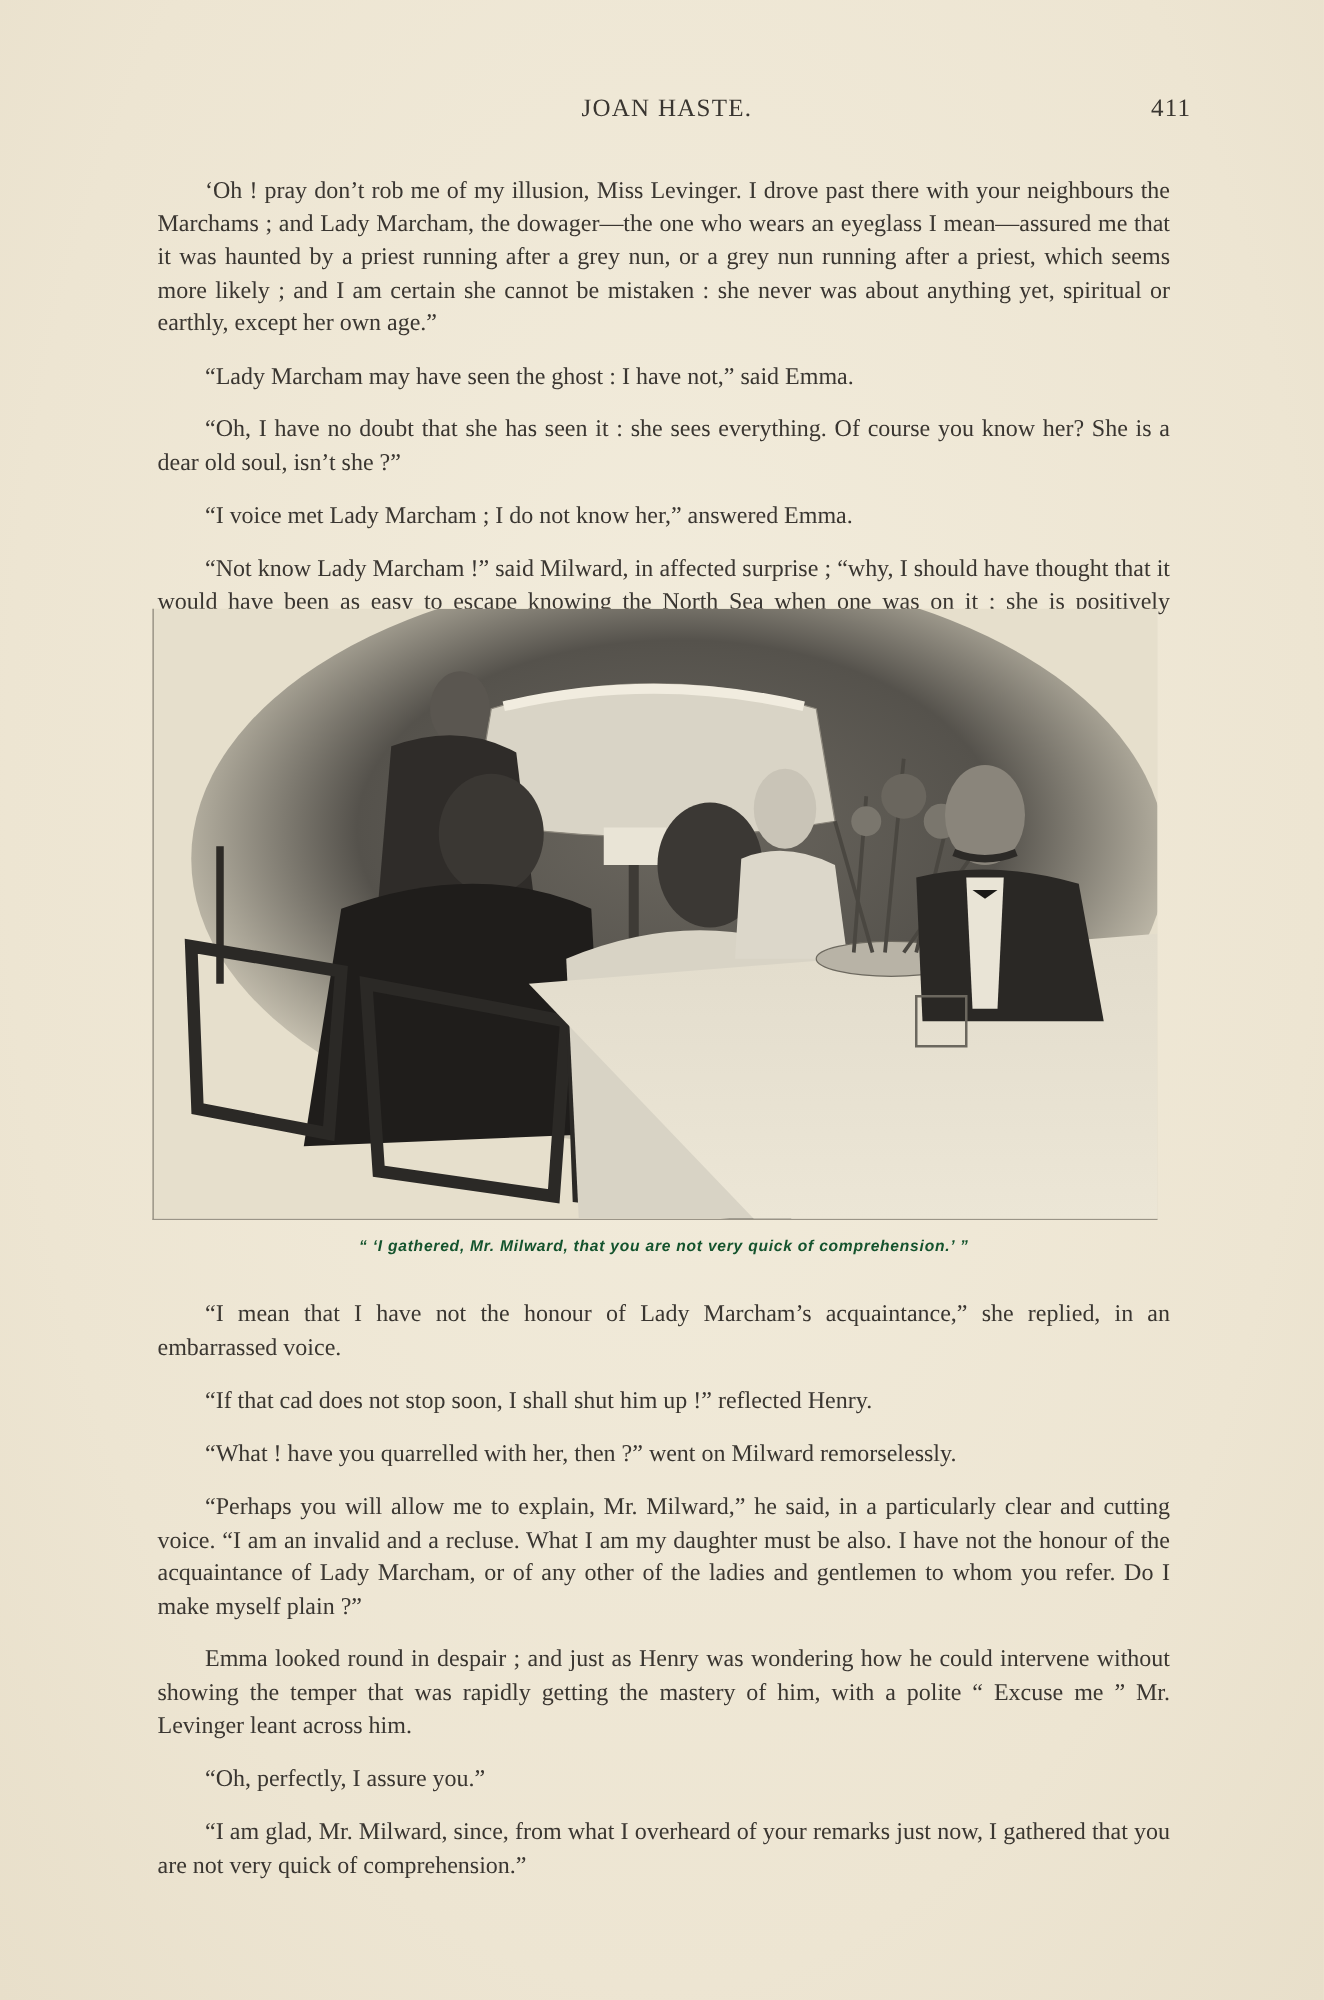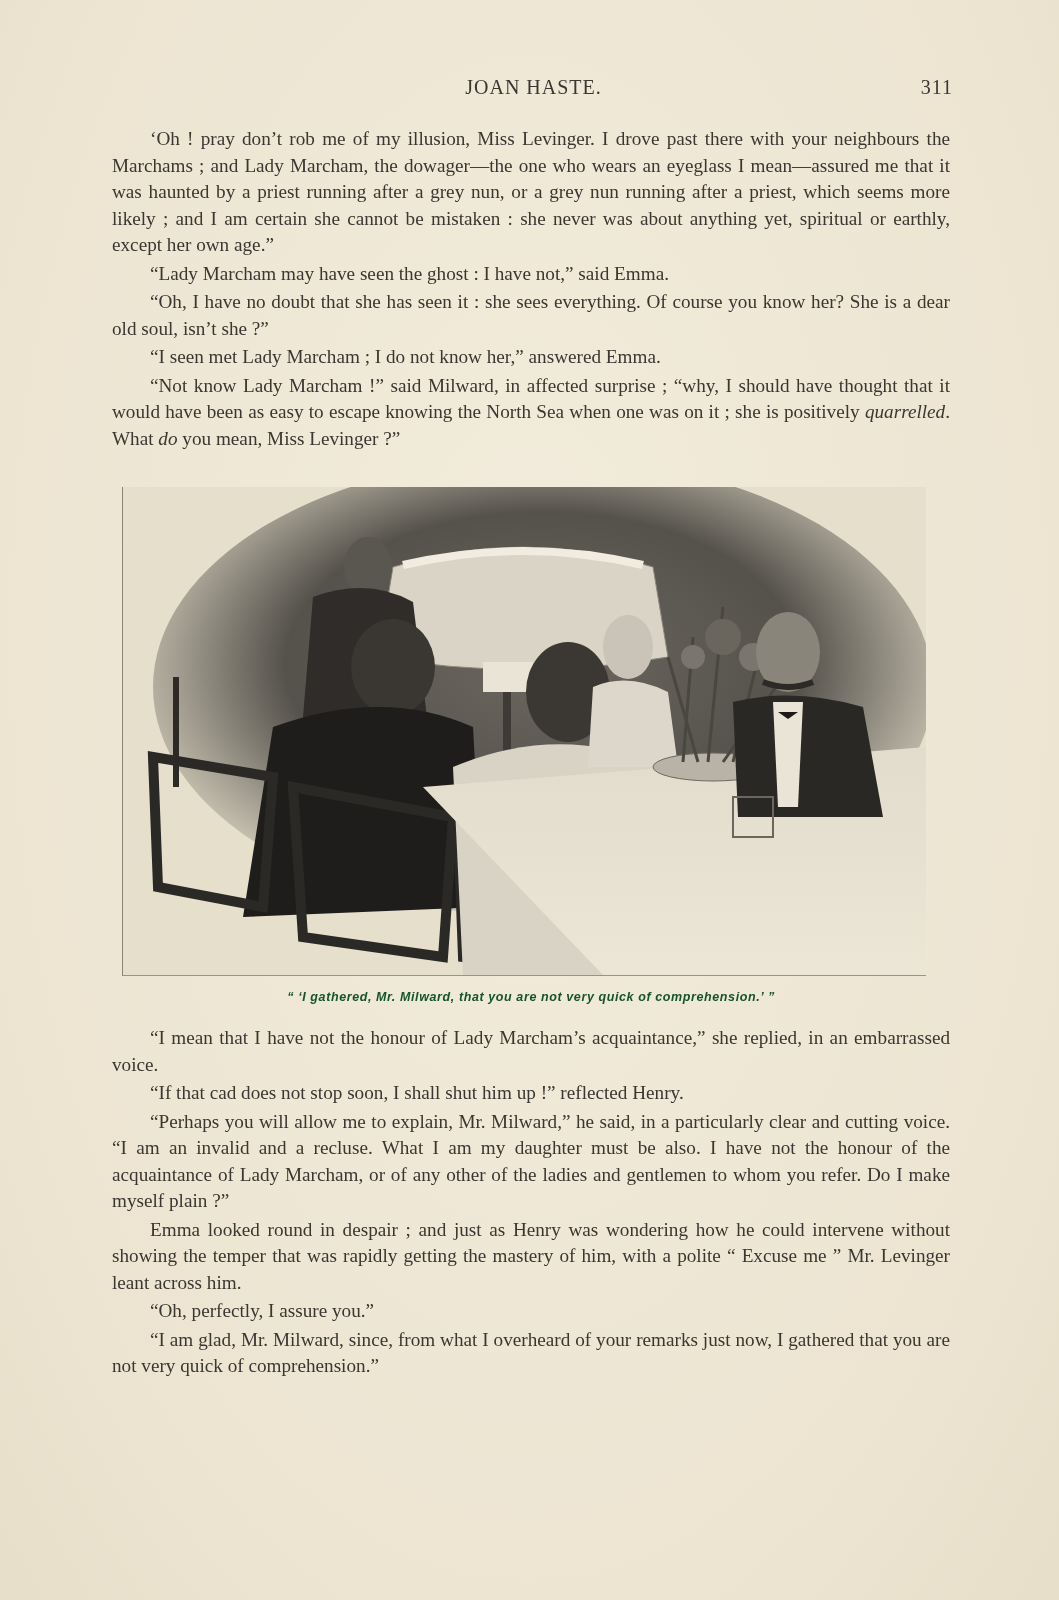--- a/index.html
+++ b/index.html
@@ -19,21 +19,21 @@
     position: absolute; left: 0; width: 1059px; text-align: center;
     font-size: 20px; letter-spacing: 1px; top: 0;
   }
   .page-number {
     position: absolute; right: 110px; top: 0; font-size: 20px; letter-spacing: 1px;
   }
   .text-block {
     position: absolute; left: 110px; width: 842px;
     font-size: 19.2px; line-height: 26.5px; text-align: justify;
   }
-  .text-block p { margin: 2px; text-indent: 38px; }
+  .text-block p { margin: 16px; text-indent: 38px; }
   .text-block p.noindent { text-indent: 0; }
   .block-1 { top: 124px; }
   .block-2 { top: 1023px; }
   em { font-style: italic; }
 
   .figure {
     position: absolute; left: 122px; top: 487px; width: 803px; height: 488px;
     background: #e6dfcc;
     border-left: 1px solid #8a8478; border-bottom: 1px solid #9a9487;
     overflow: hidden;
@@ -46,28 +46,28 @@
     letter-spacing: 0.6px;
   }
 </style>
 </head>
 <body>
 
 <div class="page">
 
   <div class="running-head">
     <div class="running-title">JOAN HASTE.</div>
-    <div class="page-number">311</div>
+    <div class="page-number">411</div>
   </div>
 
   <div class="text-block block-1">
     <p><span>‘Oh ! pray don’t rob me of my illusion, Miss Levinger.  I drove past there with your neighbours the Marchams ; and Lady Marcham, the dowager—the one who wears an eyeglass I mean—assured me that it was haunted by a priest running after a grey nun, or a grey nun running after a priest, which seems more likely ; and I am certain she cannot be mistaken : she never was about anything yet, spiritual or earthly, except her own age.”</span></p>
     <p><span>“Lady Marcham may have seen the ghost : I have not,” said Emma.</span></p>
     <p><span>“Oh, I have no doubt that she has seen it : she sees everything.  Of course you know her?  She is a dear old soul, isn’t she ?”</span></p>
-    <p><span>“I seen met Lady Marcham ; I do not know her,” answered Emma.</span></p>
+    <p><span>“I voice met Lady Marcham ; I do not know her,” answered Emma.</span></p>
     <p><span>“Not know Lady Marcham !” said Milward, in affected surprise ; “why, I should have thought that it would have been as easy to escape knowing the North Sea when one was on it ; she is positively </span><em>quarrelled</em><span>.  What </span><em>do</em><span> you mean, Miss Levinger ?”</span></p>
   </div>
 
   <div class="figure">
     <svg width="803" height="488" viewBox="0 0 803 488">
       <defs>
         <radialGradient id="vignette" cx="50%" cy="45%" r="60%">
           <stop offset="0%" stop-color="#6b675f"></stop>
           <stop offset="55%" stop-color="#55524c"></stop>
           <stop offset="80%" stop-color="#a8a395"></stop>
@@ -119,19 +119,20 @@
 
       <rect x="610" y="310" width="40" height="40" fill="none" stroke="#6b675e" stroke-width="2"></rect>
     </svg>
   </div>
 
   <div class="caption">“ ‘I gathered, Mr. Milward, that you are not very quick of comprehension.’ ”</div>
 
   <div class="text-block block-2">
     <p><span>“I mean that I have not the honour of Lady Marcham’s acquaintance,” she replied, in an embarrassed voice.</span></p>
     <p><span>“If that cad does not stop soon, I shall shut him up !” reflected Henry.</span></p>
+    <p><span>“What !  have you quarrelled with her, then ?” went on Milward remorselessly.</span></p>
     <p><span>“Perhaps you will allow me to explain, Mr. Milward,” he said, in a particularly clear and cutting voice.  “I am an invalid and a recluse.  What I am my daughter must be also.  I have not the honour of the acquaintance of Lady Marcham, or of any other of the ladies and gentlemen to whom you refer.  Do I make myself plain ?”</span></p>
     <p><span>Emma looked round in despair ; and just as Henry was wondering how he could intervene without showing the temper that was rapidly getting the mastery of him, with a polite “ Excuse me ” Mr. Levinger leant across him.</span></p>
     <p><span>“Oh, perfectly, I assure you.”</span></p>
     <p><span>“I am glad, Mr. Milward, since, from what I overheard of your remarks just now, I gathered that you are not very quick of comprehension.”</span></p>
   </div>
 
 </div>
 
 </body></html>

